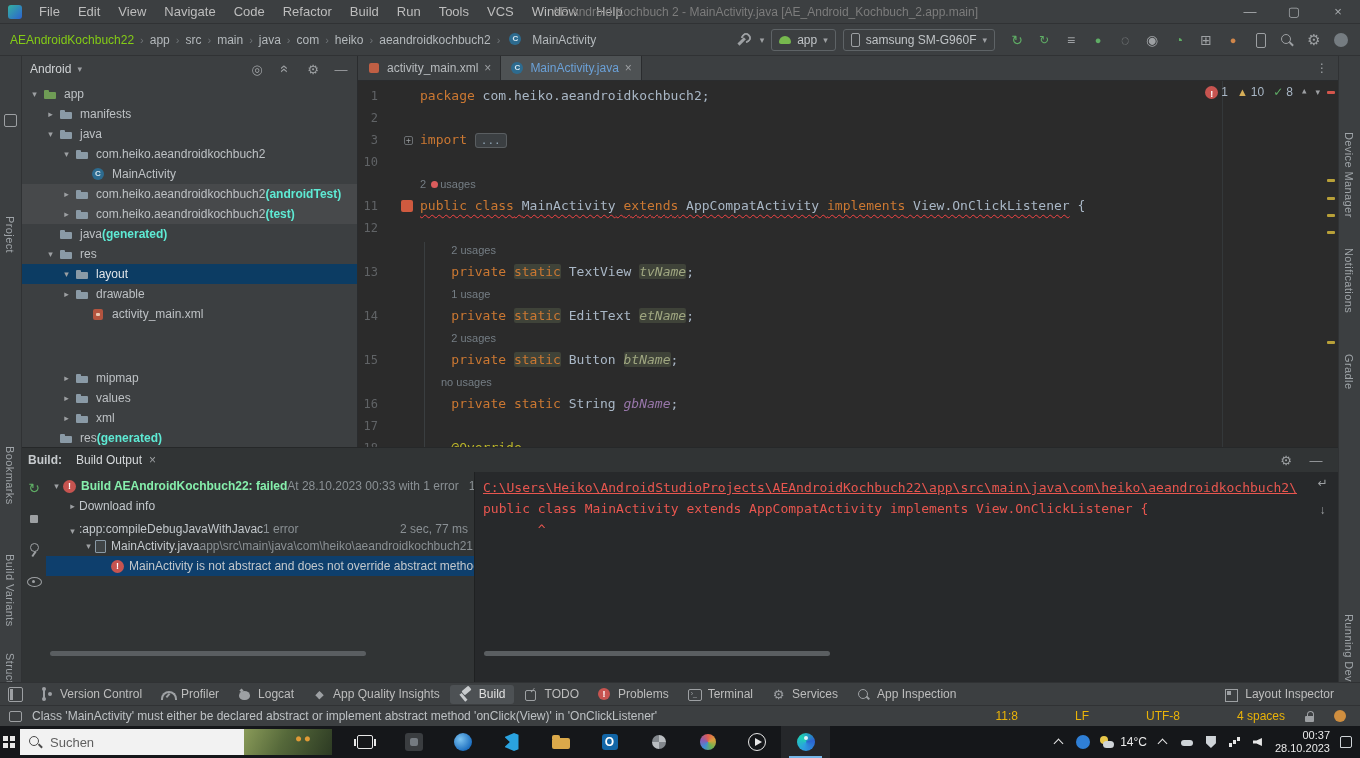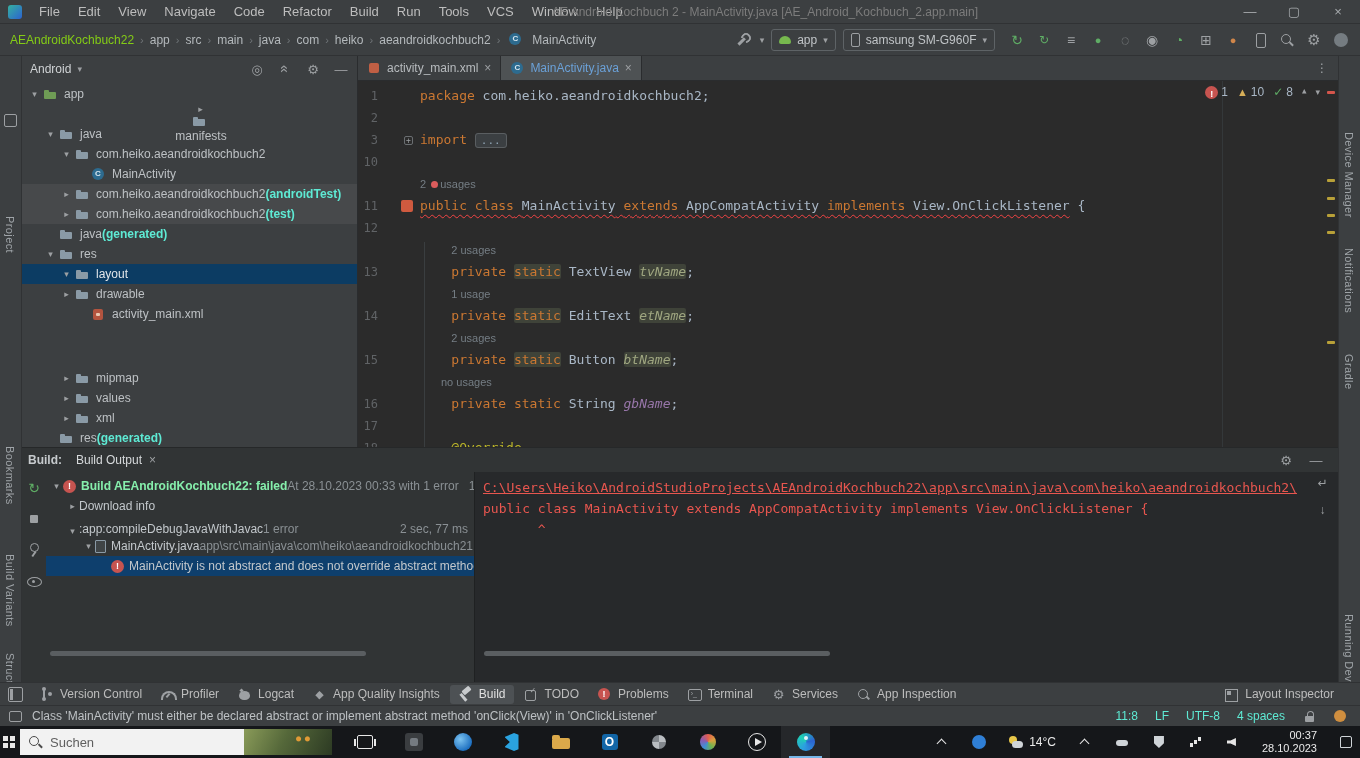--- a/index.html
+++ b/index.html
@@ -191,21 +191,21 @@
 .bb-inspection::before{content:"";position:absolute;left:2px;top:2px;width:8px;height:8px;border:1.5px solid #9da0a3;border-radius:50%;}
 .bb-inspection::after{content:"";position:absolute;left:10px;top:10px;width:4px;height:1.5px;background:#9da0a3;transform:rotate(45deg);}
 .bb-layout::before{content:"";position:absolute;left:1px;top:2px;width:11px;height:11px;border:1.5px solid #9da0a3;}
 .bb-layout::after{content:"";position:absolute;left:3px;top:4px;width:4px;height:4px;background:#9da0a3;}
 
 
 #statusbar{position:absolute;left:0;top:705px;width:1360px;height:21px;background:#3c3f41;border-top:1px solid #303234;display:flex;align-items:center;font-size:12px;}
 #sb-ico{width:13px;height:11px;margin-left:9px;border:1.5px solid #9da0a3;border-radius:2px;flex:none;}
 #sb-message{margin-left:10px;color:#bdc1c4;white-space:nowrap;}
 #sbright{margin-left:auto;display:flex;align-items:center;gap:17px;padding-right:14px;}
-.sbitem{color:#5eead4;}
+.sbitem{color:#eab308;margin-left:40px;}
 .sb-lock{width:15px;height:15px;position:relative;}
 .sb-lock::before{content:"";position:absolute;left:3px;top:7px;width:9px;height:6px;background:#9da0a3;border-radius:1px;}
 .sb-lock::after{content:"";position:absolute;left:5px;top:2px;width:5px;height:6px;border:1.5px solid #9da0a3;border-bottom:none;border-radius:4px 4px 0 0;}
 .sb-event{width:12px;height:12px;border-radius:50%;background:#cf8e3f;}
 
 
 #taskbar{position:absolute;left:0;top:726px;width:1360px;height:32px;background:#15171a;display:flex;align-items:center;}
 #start{width:18px;height:32px;display:flex;align-items:center;justify-content:center;flex:none;}
 #start::before{content:"";width:5px;height:5px;background:#e8e8e8;box-shadow:7px 0 0 #e8e8e8,0 7px 0 #e8e8e8,7px 7px 0 #e8e8e8;margin:-7px 0 0 -7px;}
 #search{width:312px;height:26px;background:#f2f2f2;display:flex;align-items:center;position:relative;margin-left:2px;flex:none;}
@@ -228,21 +228,21 @@
 .ai-file-explorer::before{content:"";position:absolute;left:2px;right:2px;top:7px;bottom:4px;background:#dba94a;border-radius:2px;}
 .ai-file-explorer::after{content:"";position:absolute;left:2px;top:4px;width:8px;height:4px;background:#dba94a;border-radius:2px 2px 0 0;}
 .ai-outlook::before{content:"";position:absolute;inset:3px;background:#1266a7;border-radius:3px;}
 .ai-outlook::after{content:"O";position:absolute;inset:0;color:#fff;font:bold 12px/22px "Liberation Sans",sans-serif;text-align:center;}
 .ai-pinwheel::before{content:"";position:absolute;inset:4px;border-radius:50%;background:conic-gradient(#b9bdc1 0 25%,#82878c 0 50%,#b9bdc1 0 75%,#82878c 0);}
 .ai-photos::before{content:"";position:absolute;inset:3px;border-radius:50%;background:conic-gradient(#e25d4e,#d8a13e,#6fb34f,#3f8fd6,#8b5bb1,#e25d4e);}
 .ai-media-player::before{content:"";position:absolute;inset:2px;border:1.5px solid #e8e8e8;border-radius:50%;}
 .ai-media-player::after{content:"";position:absolute;left:9px;top:7px;border-left:7px solid #e8e8e8;border-top:4px solid transparent;border-bottom:4px solid transparent;}
 .ai-android-studio::before{content:"";position:absolute;inset:2px;border-radius:50%;background:conic-gradient(from 200deg,#2c9fe0,#1fd0b4,#2c63d0,#2c9fe0);}
 .ai-android-studio::after{content:"";position:absolute;left:9px;top:5px;width:4px;height:4px;background:#dff2f8;border-radius:50%;}
-#tray{margin-left:auto;display:flex;align-items:center;gap:21px;padding-right:6px;}
+#tray{margin-left:auto;display:flex;align-items:center;gap:8px;padding-right:6px;}
 .tic{width:16px;height:16px;position:relative;flex:none;}
 .t-chev::before{content:"";position:absolute;left:4px;top:6px;width:6px;height:6px;border-left:1.5px solid #e6e6e6;border-top:1.5px solid #e6e6e6;transform:rotate(45deg);}
 .t-blue::before{content:"";position:absolute;inset:1px;border-radius:50%;background:#2f7fd6;}
 .weather{display:flex;align-items:center;gap:5px;color:#eaeaea;font-size:12px;}
 .t-weather::before{content:"";position:absolute;left:1px;top:2px;width:8px;height:8px;border-radius:50%;background:#e8c74a;}
 .t-weather::after{content:"";position:absolute;left:4px;top:7px;width:11px;height:7px;border-radius:4px;background:#cfd4d8;}
 .t-cloud::before{content:"";position:absolute;left:2px;top:6px;width:12px;height:6px;border-radius:4px;background:#cfd4d8;}
 .t-shield::before{content:"";position:absolute;left:3px;top:2px;width:10px;height:12px;background:#cfd4d8;clip-path:polygon(0 0,100% 0,100% 60%,50% 100%,0 60%);}
 .t-net::before{content:"";position:absolute;left:2px;bottom:3px;width:3px;height:4px;background:#e6e6e6;box-shadow:4px -3px 0 #e6e6e6,8px -6px 0 #e6e6e6;}
 .t-vol::before{content:"";position:absolute;left:2px;top:4px;width:9px;height:8px;background:#e6e6e6;clip-path:polygon(0 30%,40% 30%,100% 0,100% 100%,40% 70%,0 70%);}
@@ -355,21 +355,21 @@
         <span class="g">⚙</span>
         <span class="g">—</span>
       </span>
     </div>
     <div id="ptree">
         <div class="prow" style="padding-left: 6px;">
           <span class="pchev cd"></span>
           <span class="tico tico-app"></span>
           <span class="plabel">app</span>
         </div>
-        <div class="prow" style="padding-left: 22px; flex-direction: column;">
+        <div class="prow" style="padding-left: 22px;">
           <span class="pchev cr"></span>
           <span class="tico tico-folder"></span>
           <span class="plabel">manifests</span>
         </div>
         <div class="prow" style="padding-left: 22px;">
           <span class="pchev cd"></span>
           <span class="tico tico-folder"></span>
           <span class="plabel">java</span>
         </div>
         <div class="prow" style="padding-left: 38px;">

